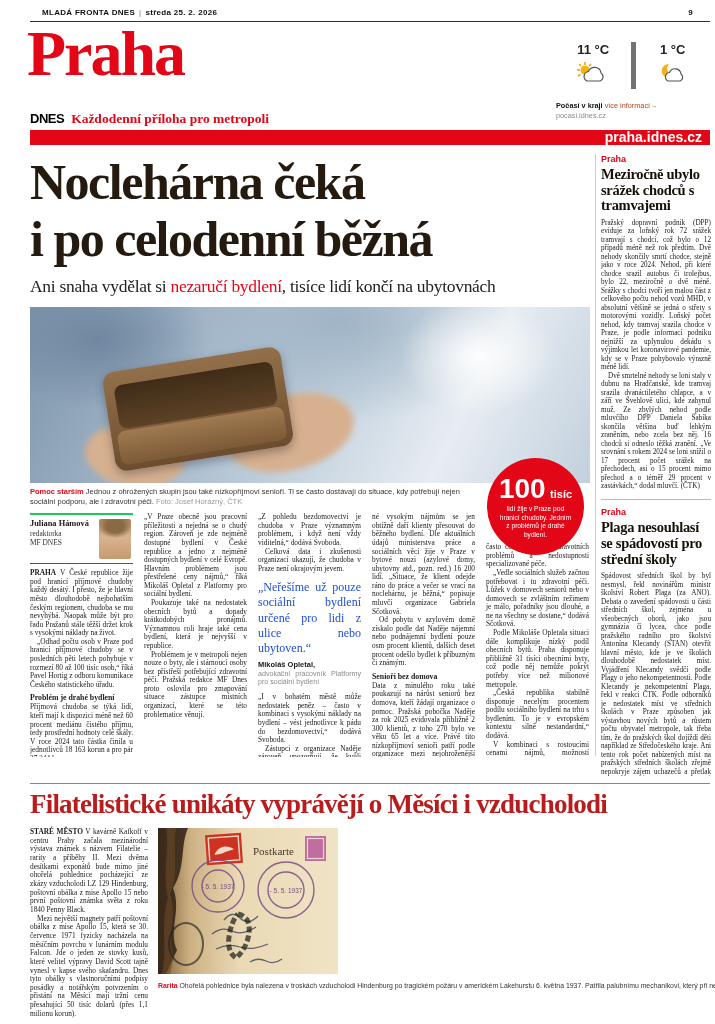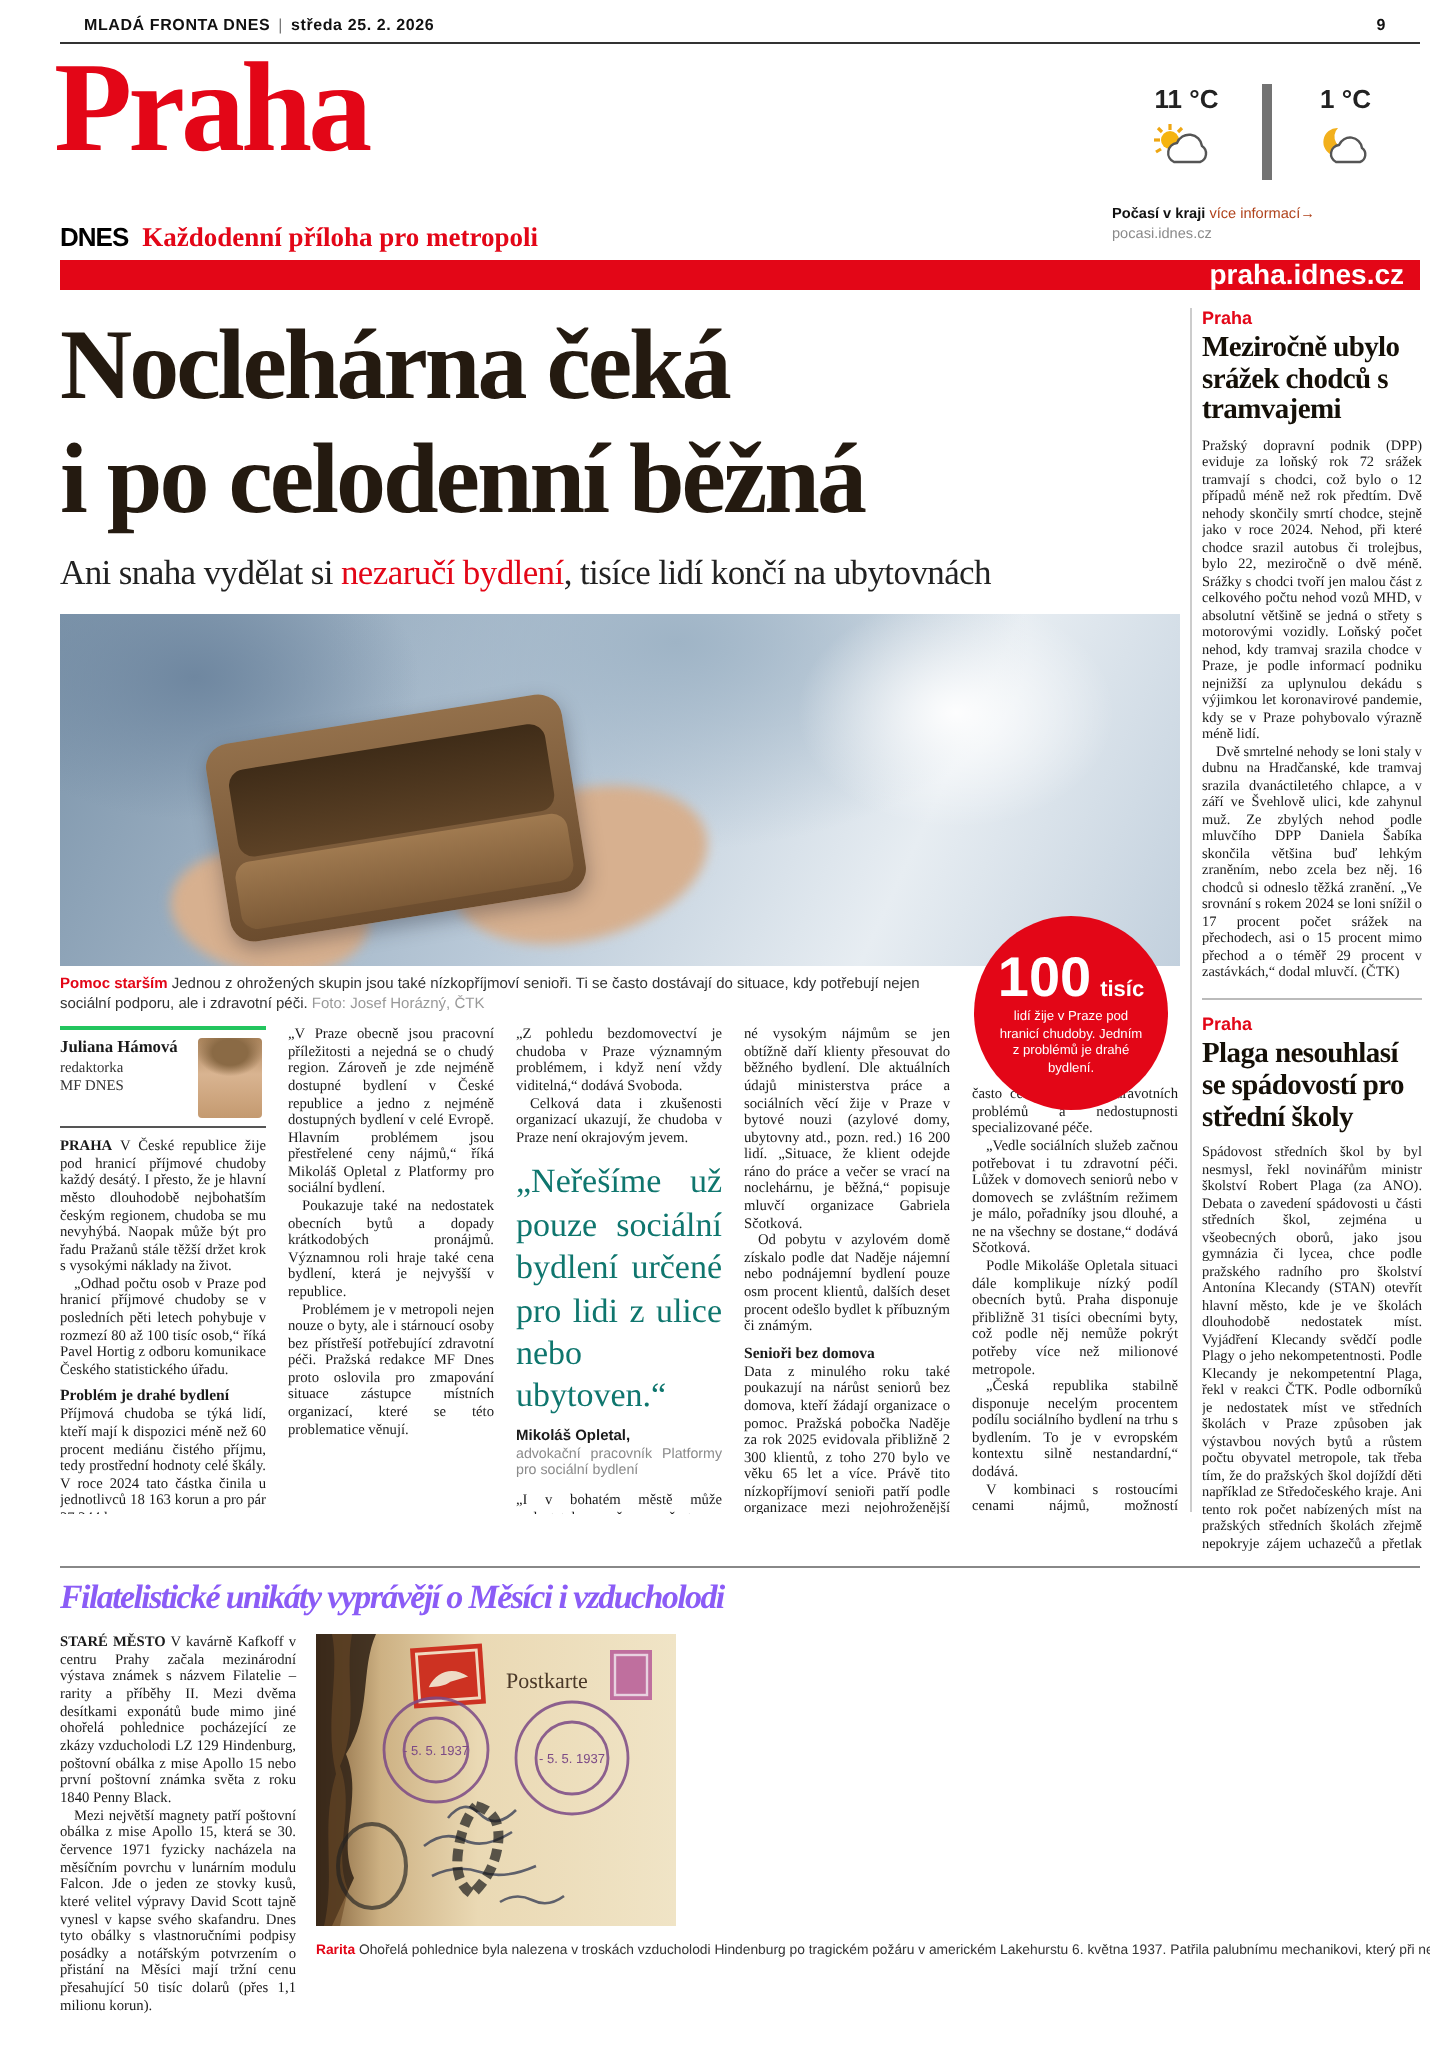--- a/index.html
+++ b/index.html
@@ -68,36 +68,36 @@
   .col-subhead{font-weight:bold;font-size:7.8px;margin:4px 0 1px;}
   .col5{padding-top:30px;}
   .byline{border-top:2px solid #22c55e;border-bottom:1px solid #555;padding:4px 2px 4px 0;margin-bottom:5px;
           display:flex;justify-content:space-between;align-items:flex-start;}
   .by-name{font-weight:bold;font-size:8.4px;}
   .by-role{font-size:7.4px;line-height:1.25;color:#333;}
   .avatar{width:32px;height:40px;border-radius:2px;flex:none;
           background:radial-gradient(22px 16px at 50% 18%,#8a6a45 40%,rgba(138,106,69,0) 75%),
                      linear-gradient(180deg,#a8825a 0%,#d9b491 45%,#c49a70 100%);}
   .pq{margin:7px 0 6px;}
-  .pq-text{font-size:17px;line-height:1.26;color:#0f766e;}
+  .pq-text{font-size:12px;line-height:1.26;color:#1d4ed8;}
   .pq-author{font-family:"Liberation Sans",sans-serif;font-weight:bold;font-size:7.5px;margin-top:5px;}
   .pq-role{font-family:"Liberation Sans",sans-serif;font-size:7.1px;line-height:1.25;color:#8a8a8a;}
   
   .vrule{position:absolute;left:595px;top:154px;height:602px;border-left:1px solid #ccc;}
   .sidebar{position:absolute;top:154px;left:601px;width:110px;height:622px;overflow:hidden;}
   .kick{color:#e30617;font-family:"Liberation Sans",sans-serif;font-weight:bold;font-size:9px;margin-bottom:3px;}
   .sb-title{font-size:14.5px;line-height:1.08;font-weight:bold;letter-spacing:-.3px;color:#151008;margin:1px 0 5px;}
   .sb-body{font-size:7.2px;line-height:1.18;text-align:justify;hyphens:auto;}
   .sb-body p{margin:0;}
   .sb-body p.ind{text-indent:7px;}
   .sb-div{border-top:1px solid #bbb;margin:9px 0 7px;}
   
   .bottom{position:absolute;top:783px;left:30px;width:680px;}
   .b-rule{border-top:1px solid #888;}
-  .h2{font-size:17px;font-weight:bold;letter-spacing:-.8px;color:#8b5cf6;margin:5px 0 8px;font-style:italic;}
+  .h2{font-size:27px;font-weight:bold;letter-spacing:-.8px;color:#b91c1c;margin:5px 0 8px;}
   .b-row{display:flex;gap:10px;}
   .b-col{width:118px;flex:none;font-size:7.35px;line-height:1.18;text-align:justify;hyphens:auto;}
   .b-col p{margin:0;}
   .b-col p.ind{text-indent:7px;}
   .fig{flex:none;}
   .fig-cap{margin-top:3px;font-family:"Liberation Sans",sans-serif;font-size:6.9px;line-height:1.32;color:#333;}
 </style>
 </head>
 <body>
 

